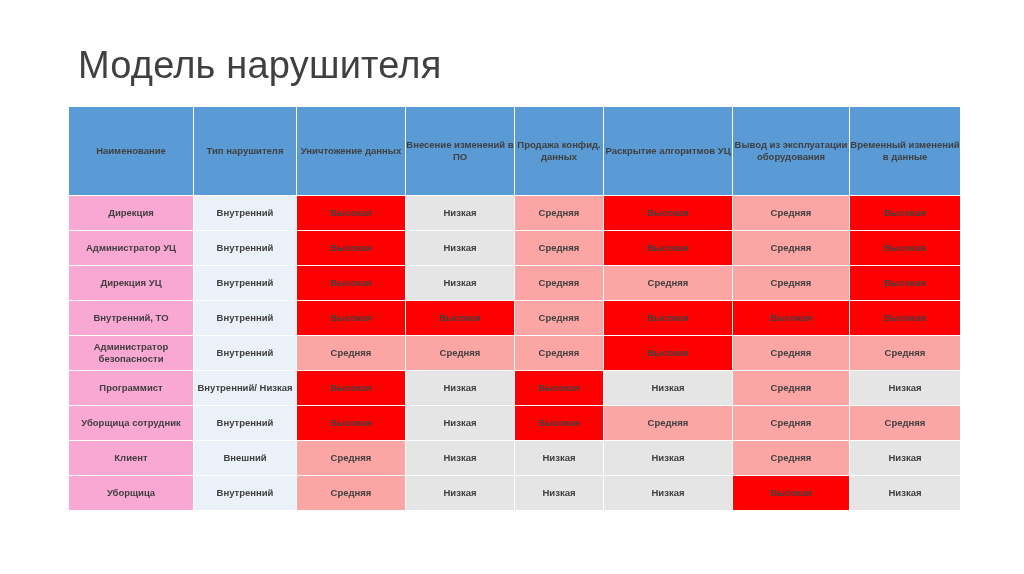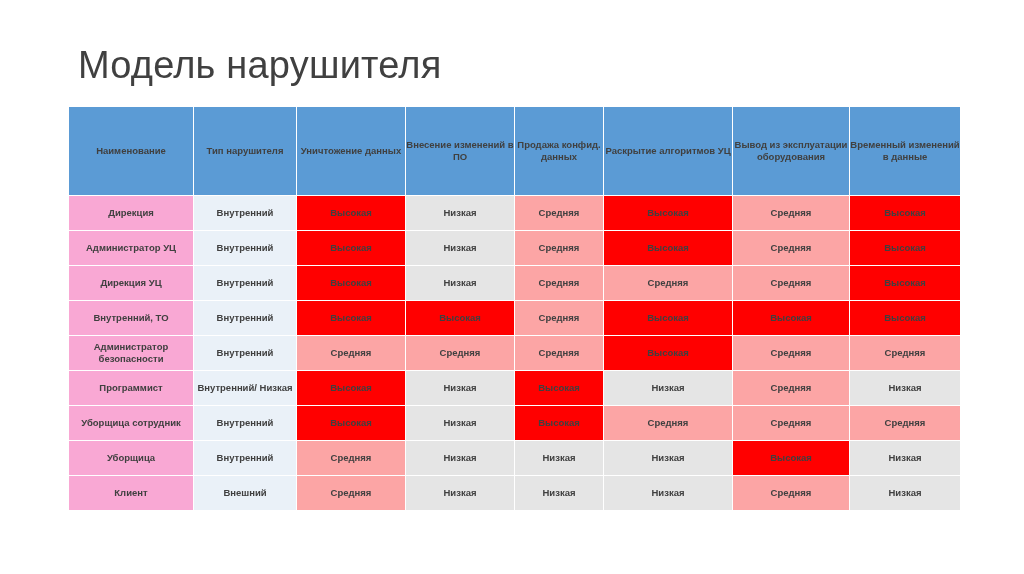--- a/index.html
+++ b/index.html
@@ -183,36 +183,36 @@
             <td class="rowhead">Уборщица сотрудник</td>
             <td class="type">Внутренний</td>
             <td class="cell lvl-high">Высокая</td>
             <td class="cell lvl-low">Низкая</td>
             <td class="cell lvl-high">Высокая</td>
             <td class="cell lvl-medium">Средняя</td>
             <td class="cell lvl-medium">Средняя</td>
             <td class="cell lvl-medium">Средняя</td>
           </tr>
           <tr>
-            <td class="rowhead">Уборщица</td>
-            <td class="type">Внутренний</td>
-            <td class="cell lvl-medium">Средняя</td>
-            <td class="cell lvl-low">Низкая</td>
-            <td class="cell lvl-low">Низкая</td>
-            <td class="cell lvl-low">Низкая</td>
-            <td class="cell lvl-high">Высокая</td>
-            <td class="cell lvl-low">Низкая</td>
-          </tr>
-          <tr>
             <td class="rowhead">Клиент</td>
             <td class="type">Внешний</td>
             <td class="cell lvl-medium">Средняя</td>
             <td class="cell lvl-low">Низкая</td>
             <td class="cell lvl-low">Низкая</td>
             <td class="cell lvl-low">Низкая</td>
             <td class="cell lvl-medium">Средняя</td>
+            <td class="cell lvl-low">Низкая</td>
+          </tr>
+          <tr>
+            <td class="rowhead">Уборщица</td>
+            <td class="type">Внутренний</td>
+            <td class="cell lvl-medium">Средняя</td>
+            <td class="cell lvl-low">Низкая</td>
+            <td class="cell lvl-low">Низкая</td>
+            <td class="cell lvl-low">Низкая</td>
+            <td class="cell lvl-high">Высокая</td>
             <td class="cell lvl-low">Низкая</td>
           </tr>
         </tbody>
     </table>
   </div>
 
 </div>
 
 </body></html>

